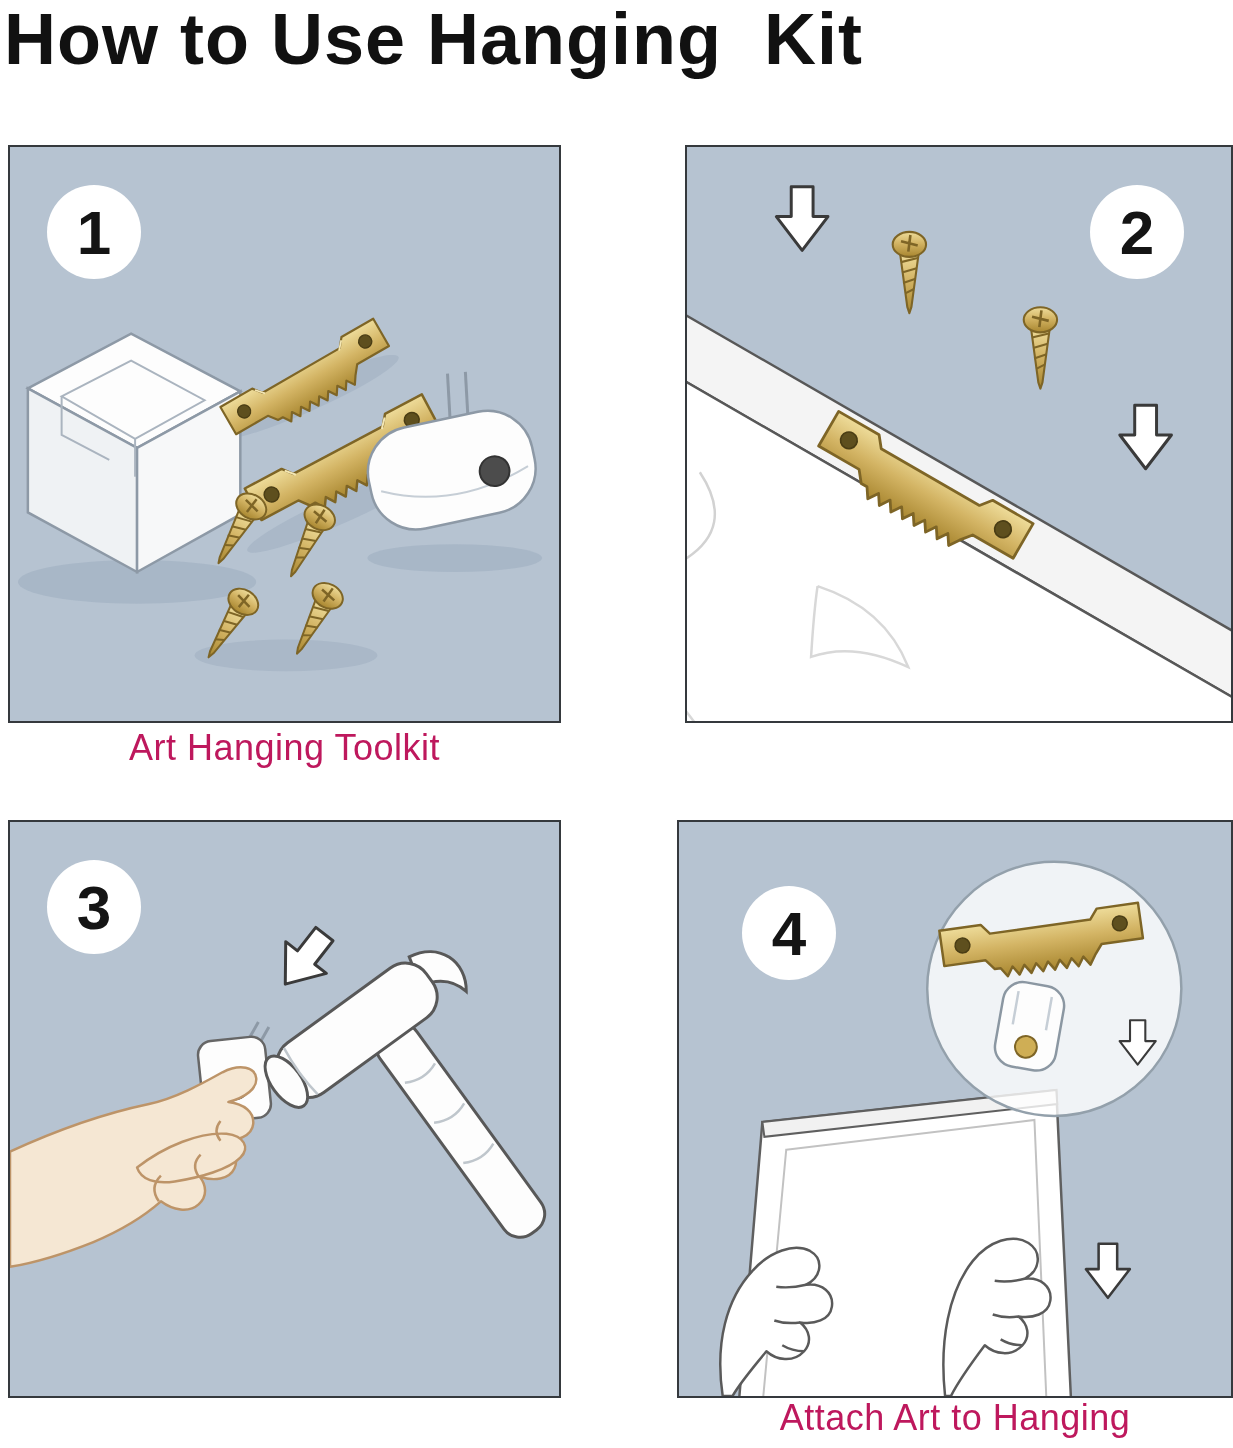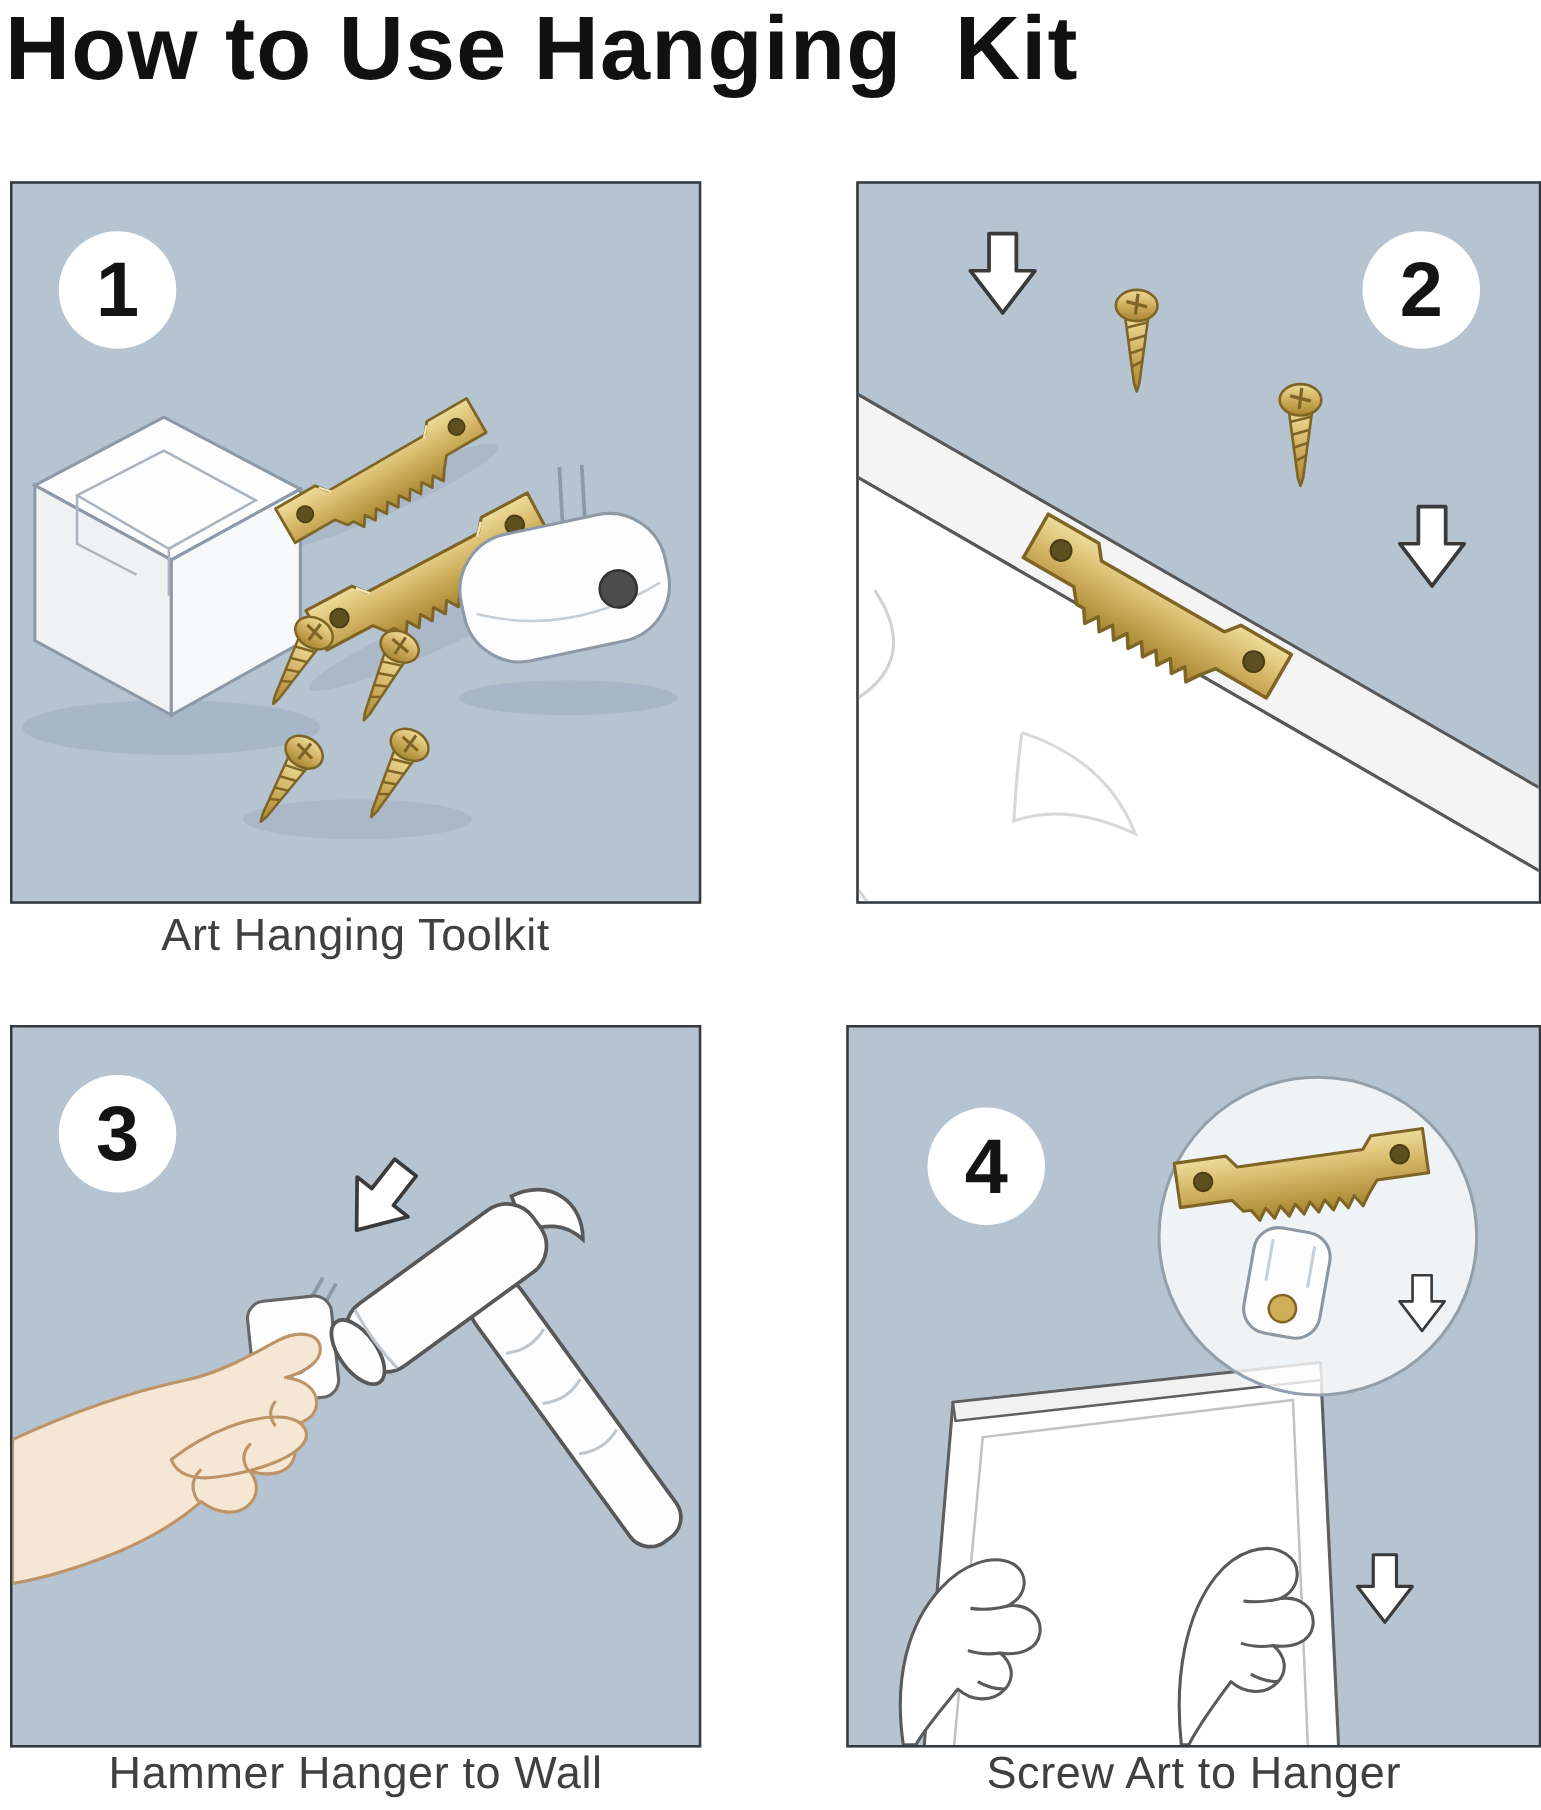--- a/index.html
+++ b/index.html
@@ -14,21 +14,21 @@
   .p1{left:8px;top:145px;width:553px;height:578px;}
   .p2{left:685px;top:145px;width:548px;height:578px;}
   .p3{left:8px;top:820px;width:553px;height:578px;}
   .p4{left:677px;top:820px;width:556px;height:578px;}
   .badge{position:absolute;width:94px;height:94px;border-radius:50%;background:#ffffff;
          display:flex;align-items:center;justify-content:center;
          font-size:62px;font-weight:700;color:#141414;}
   .b1,.b3{left:37px;top:38px;}
   .b2{left:403px;top:38px;}
   .b4{left:63px;top:64px;}
-  .caption{position:absolute;text-align:center;font-size:36px;color:#404040;
+  .caption{position:absolute;text-align:center;font-size:36px;color:#be185d;
            letter-spacing:0.5px;line-height:44px;}
   .c1{left:8px;width:553px;top:726px;}
   .c2{left:685px;width:548px;top:726px;}
   .c3{left:8px;width:553px;top:1396px;}
   .c4{left:677px;width:556px;top:1396px;}
 </style>
 </head>
 <body>
 
 <div class="page">
@@ -169,21 +169,20 @@
       </g>
 
       <g fill="#f5e7d3" stroke="#bd9468" stroke-width="2.5" stroke-linejoin="round">
         <path d="M0,332 C52,308 102,292 140,284 C168,278 196,262 214,252 C232,243 247,247 248,258 C249,268 238,277 220,282 C236,284 246,292 245,304 C244,316 229,322 212,321 C225,328 231,338 226,349 C221,360 205,362 191,357 C198,366 199,377 190,385 C180,394 164,391 152,382 C134,398 110,412 84,423 C54,435 24,444 0,448 Z"></path>
         <path d="M128,348 C156,326 192,312 218,314 C236,316 242,328 232,338 C220,350 192,358 166,362 C146,365 132,360 128,348 Z"></path>
         <path d="M150,382 q-10,-14 2,-26 M190,357 q-8,-12 2,-22 M212,321 q-8,-10 0,-20" fill="none"></path>
       </g>
     </svg>
     <div class="badge b3">3</div>
   </figure>
-  <div class="caption c3">Hammer Hanger to Wall</div>
 
   <figure class="panel p4">
     <svg viewBox="0 0 556 578">
       <defs>
         <linearGradient id="brassD" x1="0" y1="0" x2="0" y2="1">
           <stop offset="0" stop-color="#eedc9a"></stop>
             <stop offset="0.45" stop-color="#d3b464"></stop>
             <stop offset="1" stop-color="#a8862f"></stop>
         </linearGradient>
         <g id="hangerD">
@@ -215,15 +214,15 @@
           <path d="M14,10 L14,44 M48,10 L48,44" stroke="#c6ced6" stroke-width="2.5" fill="none"></path>
           <circle cx="31" cy="64" r="11" fill="#cfae55" stroke="#7e6526" stroke-width="2"></circle>
         </g>
         <use href="#arrowD" transform="translate(462,222) scale(0.7)"></use>
       </g>
 
       <use href="#arrowD" transform="translate(432,452) scale(0.85)"></use>
     </svg>
     <div class="badge b4">4</div>
   </figure>
-  <div class="caption c4">Screw Art to Hanger</div>
+  <div class="caption c4">Attach Art to Hanging</div>
 
 </div>
 
 </body></html>

